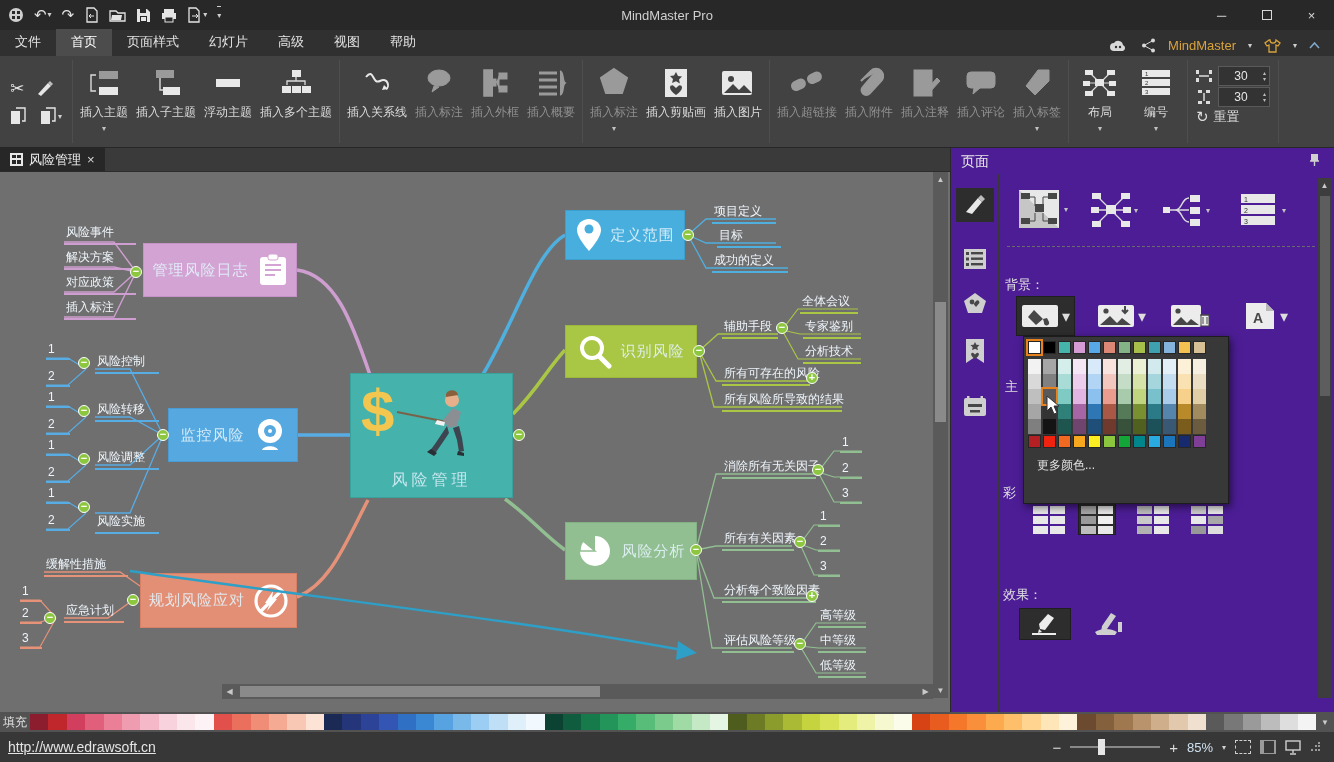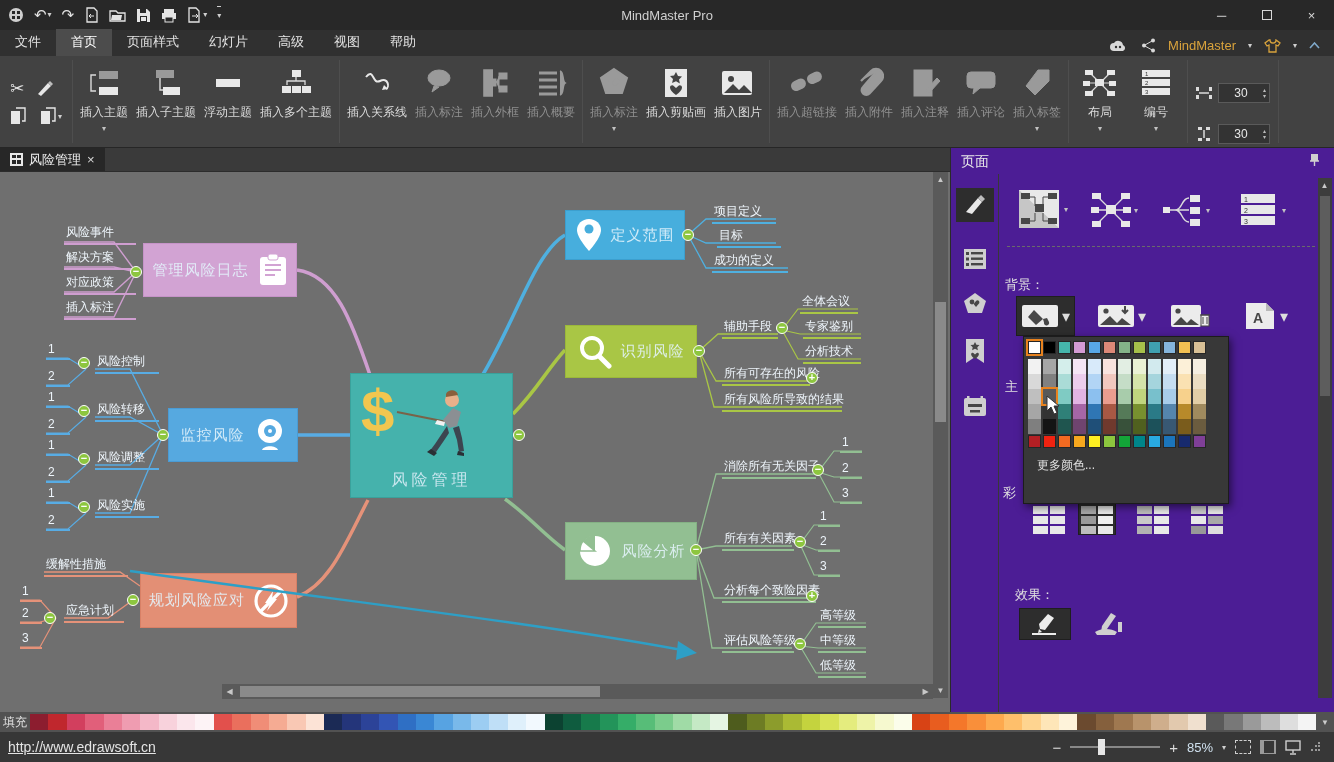--- a/index.html
+++ b/index.html
@@ -27,21 +27,21 @@
 .rgroup{display:flex;align-items:flex-start;padding:6px 4px;gap:2px;}
 .rbtn{display:flex;flex-direction:column;align-items:center;min-width:54px;padding:2px 3px;color:#dcdcdc;}
 .rbtn .ric{height:38px;display:flex;align-items:center;justify-content:center;}
 .rbtn .rlb{font-size:12px;white-space:nowrap;margin-top:2px;}
 .rbtn .dd{font-size:8px;color:#c2c2c2;margin-top:3px;height:8px;}
 .rbtn.disabled{color:#909090;}
 .rbtn.disabled svg *{fill:#9a9a9a;stroke:#9a9a9a;}
 #clip-group{flex-direction:column;justify-content:center;display:flex;padding:8px 10px;gap:8px;}
 .cliprow{display:flex;gap:12px;align-items:center;}
 .cicon{font-size:17px;color:#e6e6e6;}
-.spin-group{display:flex;flex-direction:column;gap:21px;padding:27px 8px;}
+.spin-group{display:flex;flex-direction:column;gap:1px;padding:10px 8px;}
 .spinrow{display:flex;align-items:center;gap:6px;}
 .spinbox{width:52px;height:20px;background:#333;border:1px solid #5a5a5a;display:flex;align-items:center;}
 .spinval{flex:1;text-align:center;font-size:12px;color:#e8e8e8;}
 .spinarr{display:flex;flex-direction:column;font-size:6px;color:#bbb;padding-right:3px;line-height:6px;}
 .resetrow{display:flex;align-items:center;gap:5px;font-size:13px;color:#dcdcdc;}
 
 #tabstrip{position:absolute;left:0;top:148px;width:950px;height:24px;background:#3a3a3a;border-bottom:1px solid #2c2c2c;display:flex;}
 #doctab{display:flex;align-items:center;gap:6px;background:#272727;padding:0 10px;font-size:13px;color:#f0f0f0;}
 #doctab .cl{font-size:13px;color:#d8d8d8;}
 
@@ -651,21 +651,21 @@
 
     <div class="sub" style="left:95px;top:181px;width:64px;border-color:#58ace4;">风险控制</div>
     <div class="sub" style="left:46px;top:170px;width:24px;border-color:#58ace4;">1</div>
     <div class="sub" style="left:46px;top:197px;width:24px;border-color:#58ace4;">2</div>
     <div class="sub" style="left:95px;top:229px;width:64px;border-color:#58ace4;">风险转移</div>
     <div class="sub" style="left:46px;top:218px;width:24px;border-color:#58ace4;">1</div>
     <div class="sub" style="left:46px;top:245px;width:24px;border-color:#58ace4;">2</div>
     <div class="sub" style="left:95px;top:277px;width:64px;border-color:#58ace4;">风险调整</div>
     <div class="sub" style="left:46px;top:266px;width:24px;border-color:#58ace4;">1</div>
     <div class="sub" style="left:46px;top:293px;width:24px;border-color:#58ace4;">2</div>
-    <div class="sub" style="left:95px;top:325px;width:64px;border-color:#58ace4;">风险实施</div>
+    <div class="sub" style="left:95px;top:341px;width:64px;border-color:#58ace4;">风险实施</div>
     <div class="sub" style="left:46px;top:314px;width:24px;border-color:#58ace4;">1</div>
     <div class="sub" style="left:46px;top:341px;width:24px;border-color:#58ace4;">2</div>
 
     <div class="sub" style="left:44px;top:384px;width:84px;border-color:#e59279;">缓解性措施</div>
     <div class="sub" style="left:64px;top:430px;width:60px;border-color:#e59279;">应急计划</div>
     <div class="sub" style="left:20px;top:412px;width:22px;border-color:#e59279;">1</div>
     <div class="sub" style="left:20px;top:434px;width:22px;border-color:#e59279;">2</div>
     <div class="sub" style="left:20px;top:459px;width:22px;border-color:#e59279;">3</div>
 
     <div class="sub" style="left:712px;top:31px;width:64px;border-color:#4fb0e0;">项目定义</div>
@@ -878,21 +878,21 @@
       </div>
     <div class="schemeth t4" style="left:238px;top:356px;">
         <span></span>
         <span></span>
         <span></span>
         <span></span>
         <span></span>
         <span></span>
       </div>
 
-    <div class="plabel" style="left:64px;top:438px;">效果：</div>
+    <div class="plabel" style="left:52px;top:438px;">效果：</div>
     <div class="effbtn active" style="left:68px;top:460px;">
       <svg width="30" height="24">
           <path d="M18 2l6 4-9 12-5-1-1-5z" fill="#ececec"></path>
           <path d="M9 17l3 3-4 1z" fill="#ececec"></path>
           <path d="M2 22h24" stroke="#ececec" stroke-width="2"></path>
         </svg>
     </div>
     <div class="effbtn" style="left:130px;top:460px;">
       <svg width="32" height="24">
           <path d="M20 1l5 3-9 13-6 3 1-6z" fill="#cfcfcf"></path>

